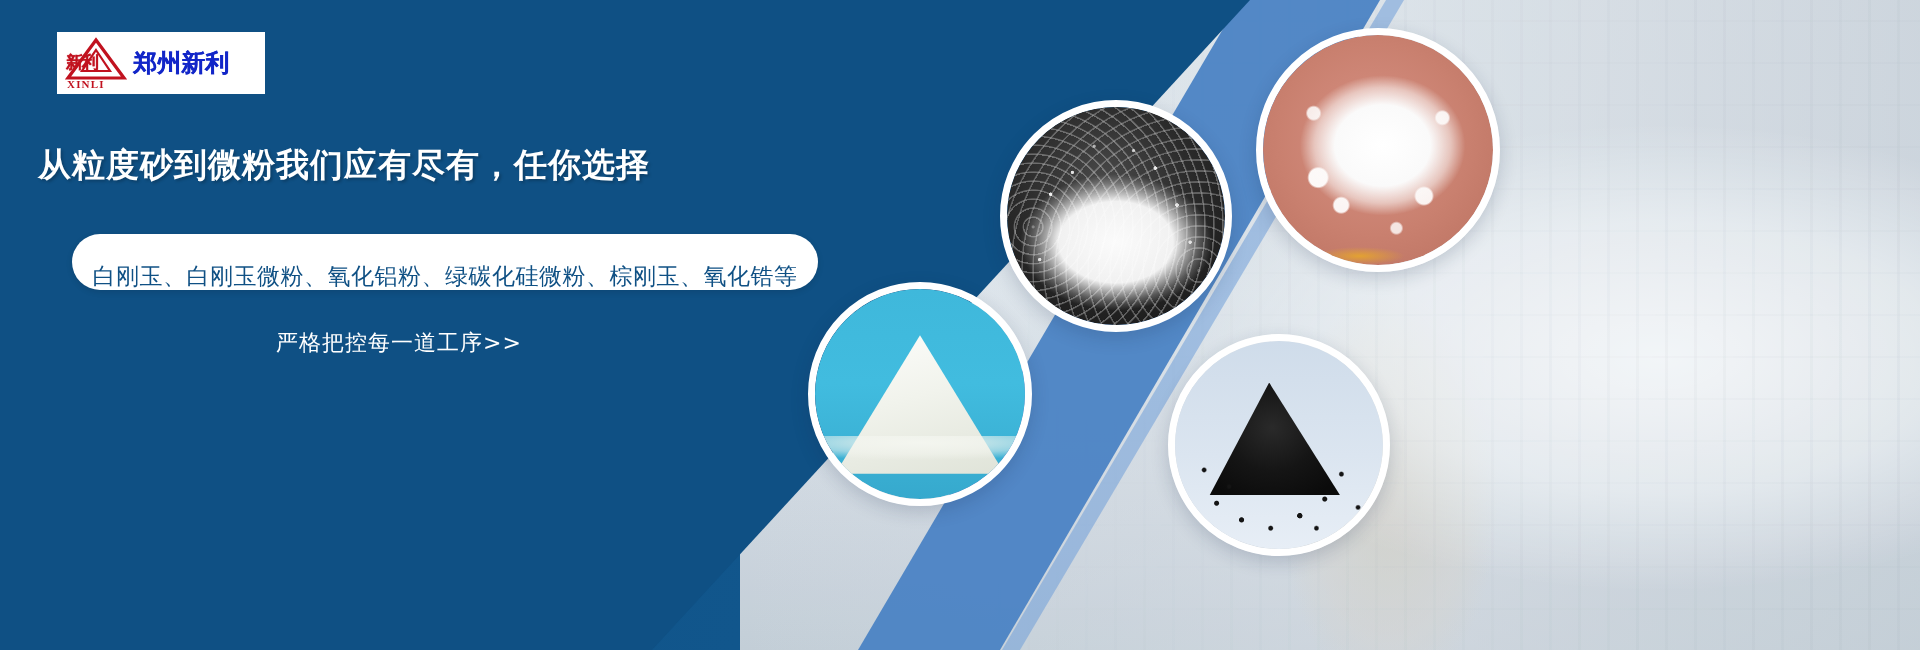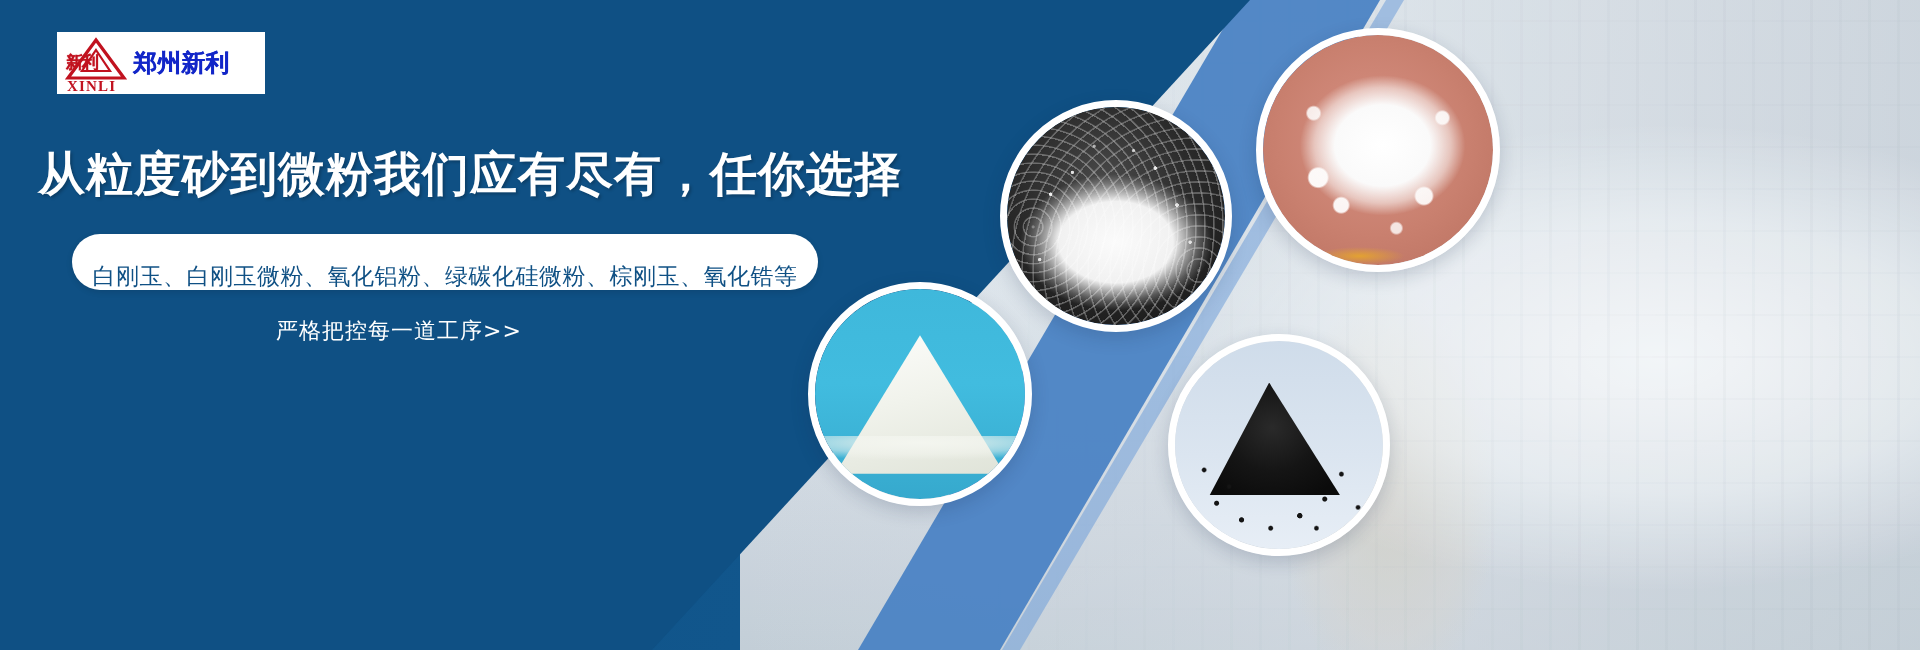--- a/index.html
+++ b/index.html
@@ -99,41 +99,41 @@
     font-family:"DejaVu Sans","Liberation Sans",sans-serif;
     font-size:17px; font-weight:700; color:#c1121f;
     letter-spacing:-1px;
     text-shadow:0 0 1px #c1121f;
     white-space:nowrap;
   }
   .logo-mark .en{
     position:absolute;
     left:2px; top:43px;
     font-family:"Liberation Serif","DejaVu Serif",serif;
-    font-size:15px; font-weight:700; color:#c1121f;
+    font-size:11px; font-weight:700; color:#c1121f;
     letter-spacing:1.2px;
     white-space:nowrap;
   }
   .logo-text{
     font-family:"DejaVu Sans","Liberation Sans",sans-serif;
     font-size:24px;
     font-weight:700;
     color:#1226c8;
     letter-spacing:0px;
     white-space:nowrap;
     line-height:1;
     text-shadow:0.5px 0 0 #1226c8;
   }
 
   
   .headline{
     position:absolute;
     left:38px; top:143px;
     font-family:"DejaVu Sans","Liberation Sans",sans-serif;
-    font-size:47px;
+    font-size:33px;
     font-weight:700;
     color:#ffffff;
     letter-spacing:1px;
     white-space:nowrap;
     text-shadow:2px 2px 3px rgba(0,0,0,.22);
   }
 
   
   .pill{
     position:absolute;
@@ -150,21 +150,21 @@
     font-weight:400;
     color:#0f5084;
     letter-spacing:0.5px;
     white-space:nowrap;
     margin-top:28px;
   }
 
   
   .cta{
     position:absolute;
-    left:276px; top:316px;
+    left:276px; top:328px;
     font-family:"DejaVu Sans","Liberation Sans",sans-serif;
     font-size:22px;
     font-weight:400;
     color:#ffffff;
     letter-spacing:1px;
     white-space:nowrap;
     cursor:pointer;
   }
 
   

